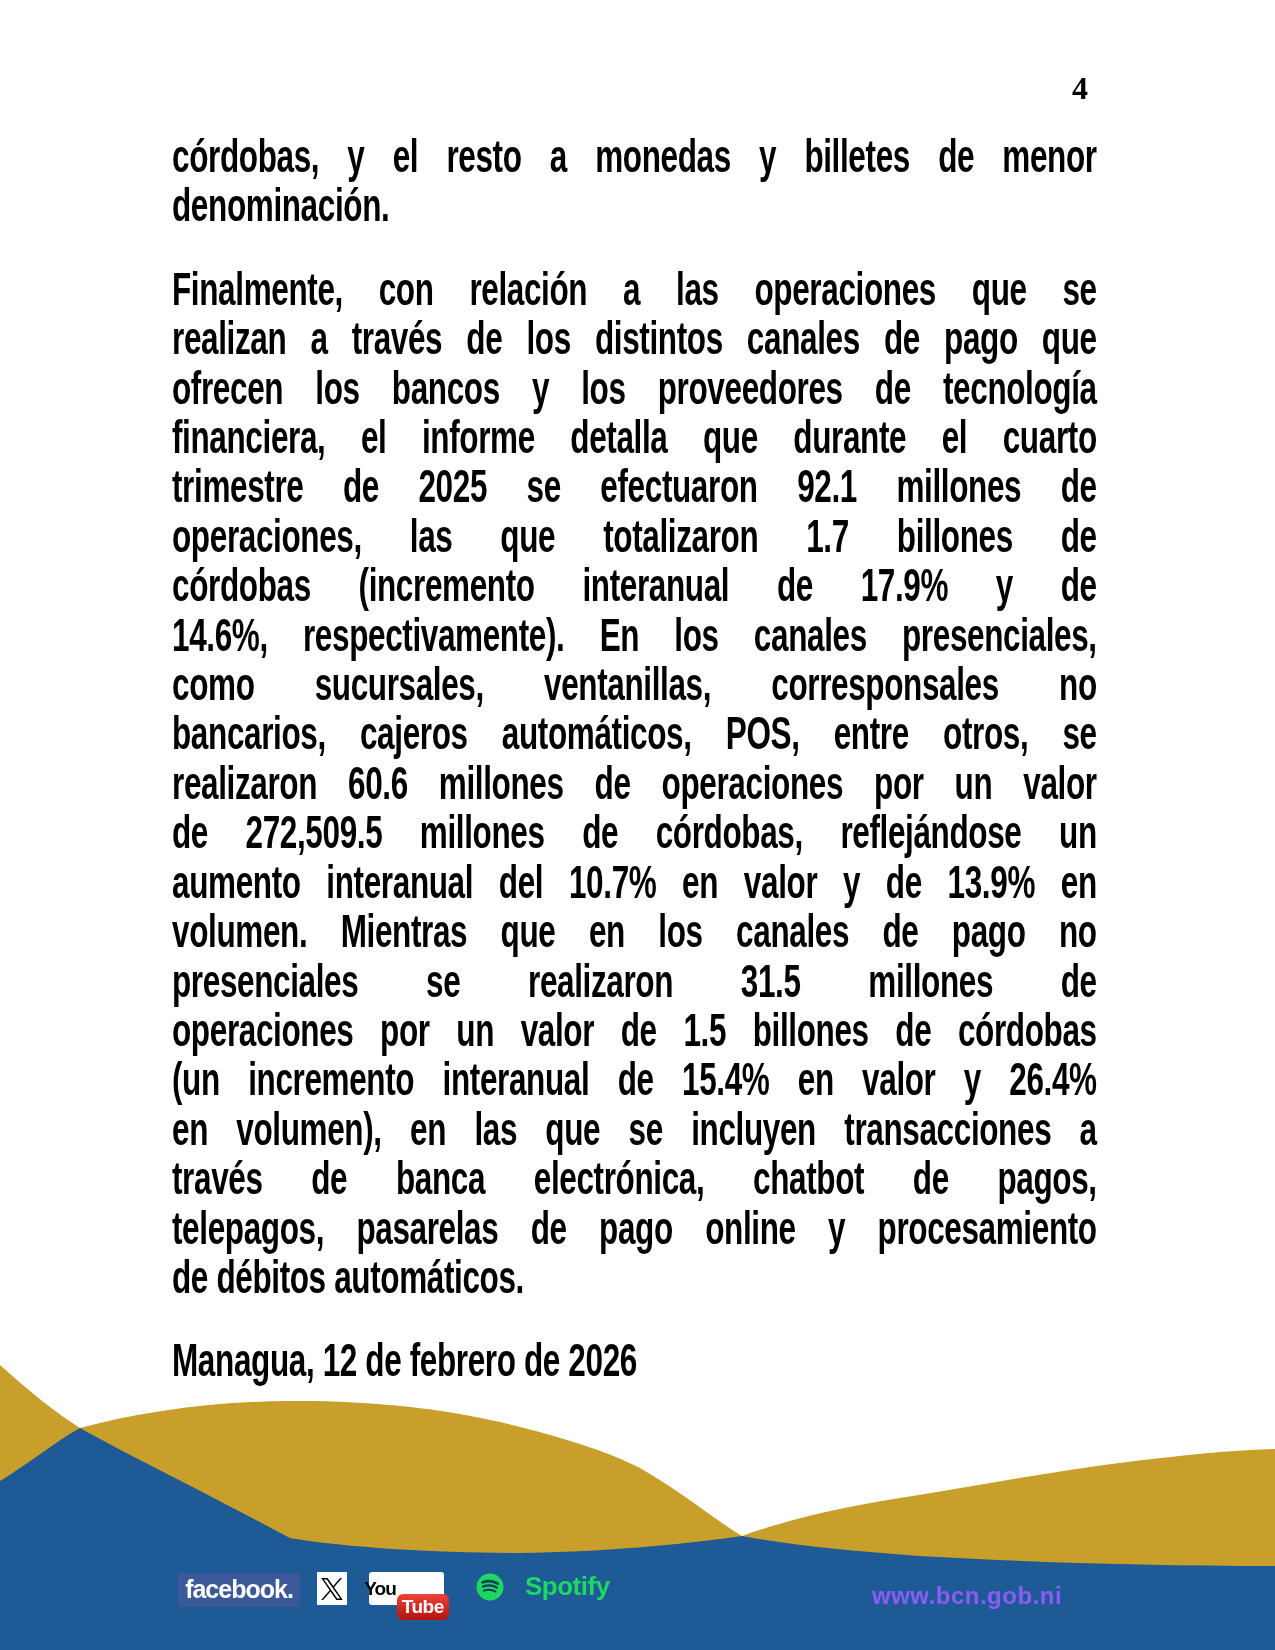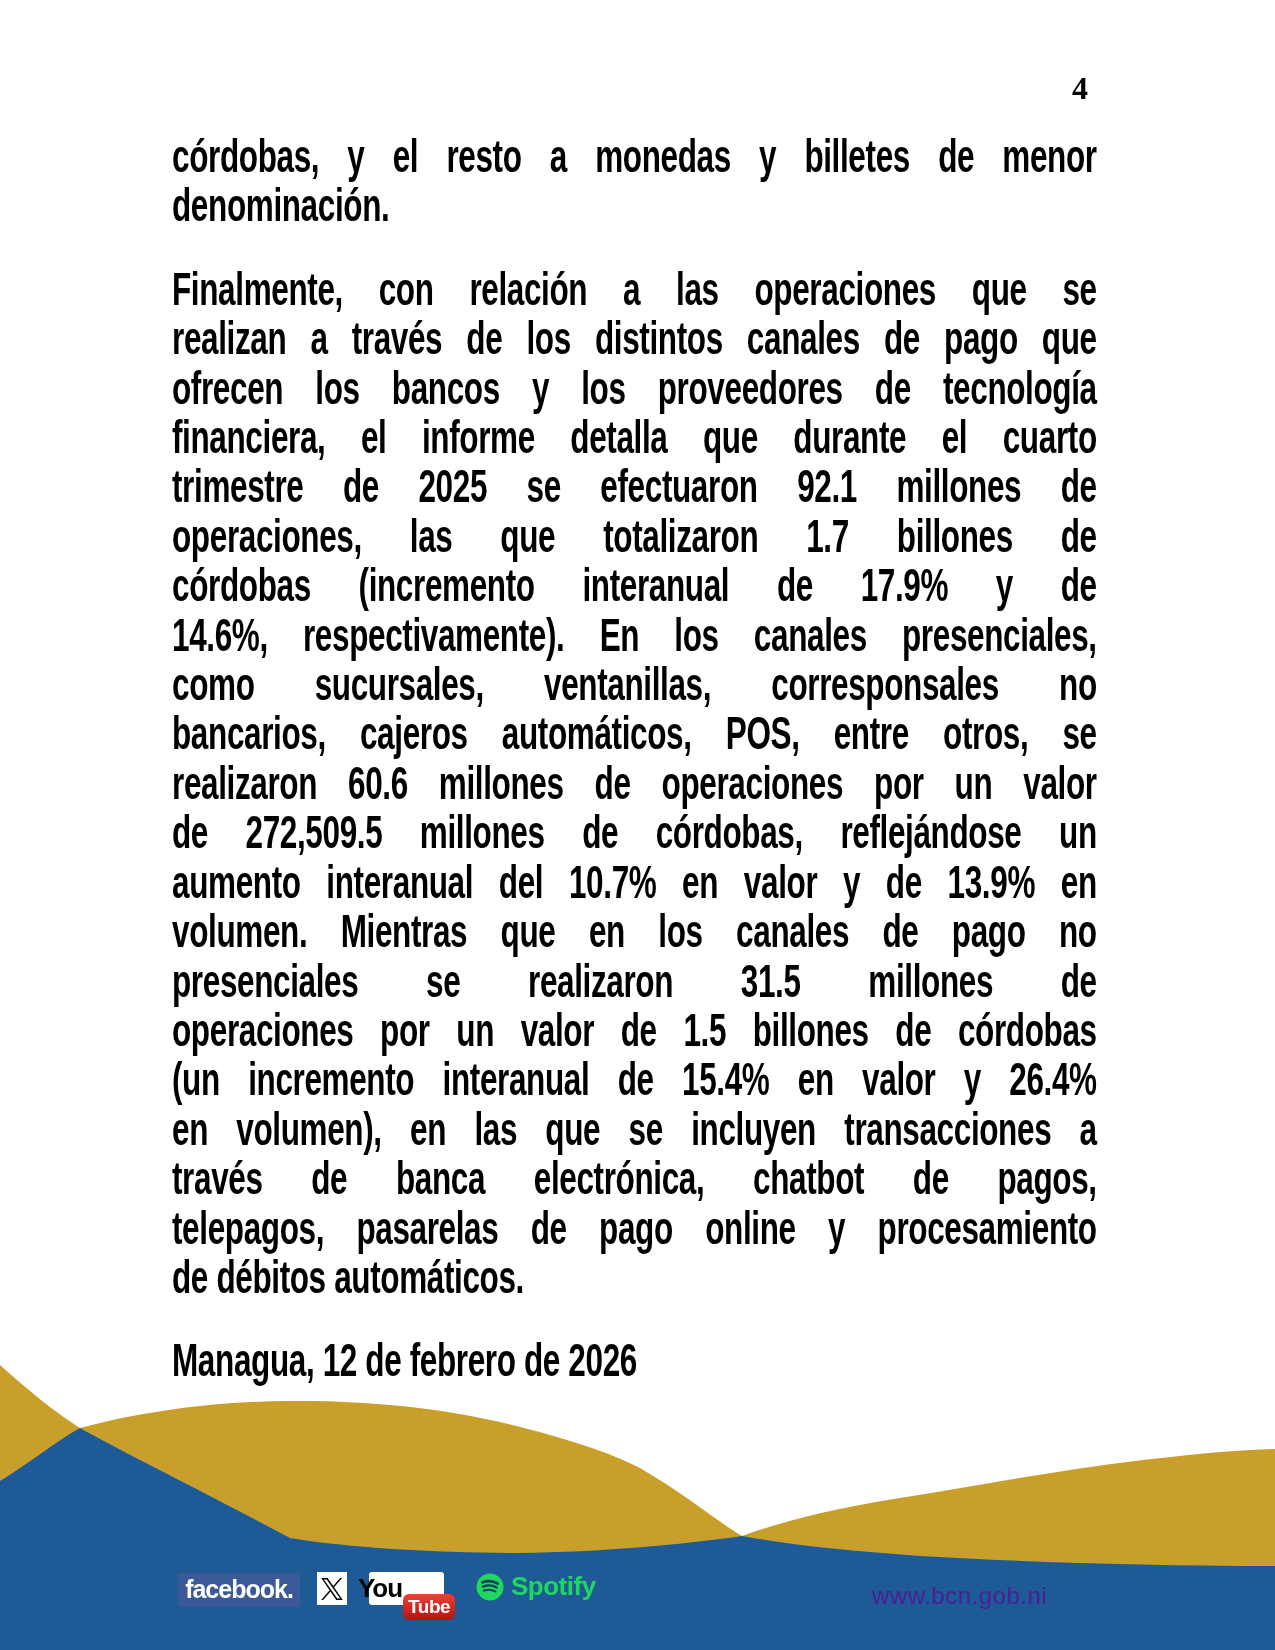--- a/index.html
+++ b/index.html
@@ -70,36 +70,36 @@
     width: 30px; height: 33px; background: #ffffff;
     display: flex; align-items: center; justify-content: center;
     text-decoration: none;
   }
   .yt-box {
     position: absolute; left: 369px; top: 1572px;
     width: 75px; height: 33px; background: #ffffff; border-radius: 3px;
     display: flex; align-items: center; justify-content: center;
     text-decoration: none;
   }
-  .yt-you { color: #000; font-weight: bold; font-size: 26px; letter-spacing: -1px; }
+  .yt-you { color: #000; font-weight: bold; font-size: 19px; letter-spacing: -1px; }
   .yt-tube {
     margin-left: 1px;
     color: #fff; font-weight: bold; font-size: 19px; letter-spacing: -0.5px;
     background: linear-gradient(#ee4237, #b3130f);
     border-radius: 6px; padding: 0 5px; height: 26px; line-height: 25px; margin-top: 37px;
   }
   .sp-box {
     position: absolute; left: 476px; top: 1571px;
-    display: flex; align-items: center; gap: 7px;
+    display: flex; align-items: center; gap: 21px;
     text-decoration: none;
   }
   .sp-label { color: #1ED760; font-weight: bold; font-size: 26px; letter-spacing: -0.5px; }
   .site-url {
     position: absolute; left: 872px; top: 1582px;
-    color: #4c1d95; font-size: 24px; font-weight: normal;
+    color: #8b5cf6; font-size: 24px; font-weight: bold;
     letter-spacing: 0.5px; text-decoration: none;
   }
 </style>
 </head>
 <body>
 
 <div class="page">
 
   <div class="page-number">4</div>
 

